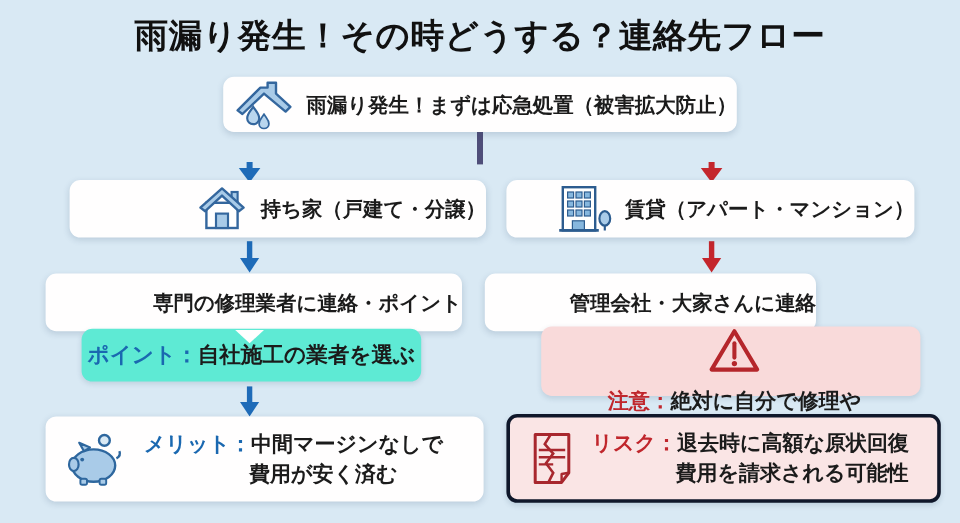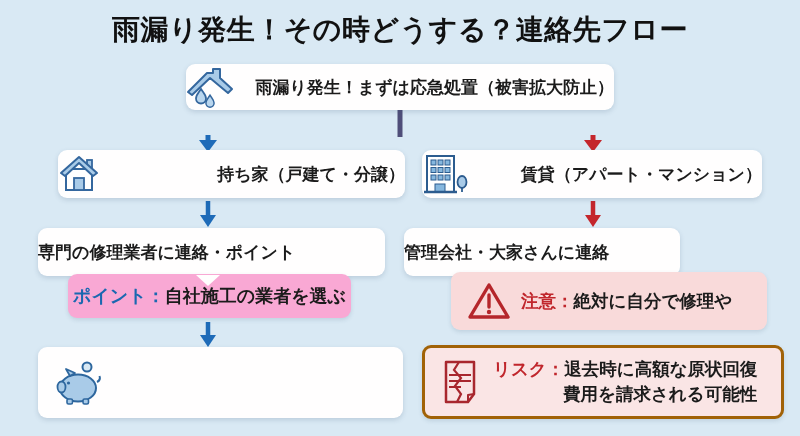--- a/index.html
+++ b/index.html
@@ -9,35 +9,35 @@
     font-family:"Liberation Sans","DejaVu Sans",sans-serif;
     color:#1b1b1b;
   }
   .title{
     position:absolute;left:0;top:11px;width:800px;text-align:center;
     font-size:28px;font-weight:bold;color:#111;letter-spacing:.5px;
   }
   .box{
     position:absolute;background:#fffefe;border-radius:9px;
     box-shadow:0 2px 5px rgba(50,80,110,.18);
-    display:flex;align-items:center;justify-content:space-between;gap:11px;
+    display:flex;align-items:center;justify-content:flex-end;gap:11px;
     font-weight:bold;z-index:2;
   }
   .box .txt{font-size:17px;}
   #connectors{position:absolute;left:0;top:0;z-index:1;}
   .blue-label{color:#1a68b0;}
   .red-label{color:#c0262c;}
   .callout{
     position:absolute;border-radius:9px;display:flex;align-items:center;
     justify-content:center;font-weight:bold;z-index:3;
     box-shadow:0 2px 4px rgba(50,80,110,.15);
   }
-  #point-box{background:#f9a8d4;font-size:18px;}
-  #caution-box{background:#f9dada;font-size:17.5px;justify-content:flex-start;padding:0 10px 0 16px;gap:10px;}
-  #risk-box{background:#fae5e5;border:3px solid #a16207;font-size:17.5px;justify-content:flex-start;padding:0 8px 0 14px;gap:12px;}
+  #point-box{background:#5eead4;font-size:18px;}
+  #caution-box{background:#f9dada;font-size:17.5px;justify-content:flex-start;padding:0 10px 0 16px;gap:10px;flex-direction:column;}
+  #risk-box{background:#fae5e5;border:3px solid #0f172a;font-size:17.5px;justify-content:flex-start;padding:0 8px 0 14px;gap:12px;}
   .two-line{line-height:1.42;}
   .tail{
     position:absolute;width:0;height:0;z-index:4;
     border-left:12px solid transparent;border-right:12px solid transparent;
     border-top:11px solid #fffefe;
   }
   .ic{flex:0 0 auto;display:block;}
 </style>
 </head>
 <body>
@@ -130,20 +130,24 @@
   <svg class="ic" width="48" height="46" viewBox="0 0 48 46">
     <circle cx="31" cy="7" r="4.5" fill="#d9e9f4" stroke="#2e679e" stroke-width="2"></circle>
     <path d="M41 22 q4 -2 2.5 -6" fill="none" stroke="#2e679e" stroke-width="2"></path>
     <ellipse cx="22" cy="28" rx="18" ry="13.5" fill="#a9cbe8" stroke="#2e679e" stroke-width="2"></ellipse>
     <path d="M14 16 L10 9 L19 13 Z" fill="#a9cbe8" stroke="#2e679e" stroke-width="1.8" stroke-linejoin="round"></path>
     <ellipse cx="5.5" cy="27" rx="4" ry="5.5" fill="#a9cbe8" stroke="#2e679e" stroke-width="1.8"></ellipse>
     <circle cx="12.5" cy="23" r="1.6" fill="#2e679e"></circle>
     <rect x="11" y="39" width="5.5" height="5" rx="1.5" fill="#a9cbe8" stroke="#2e679e" stroke-width="1.6"></rect>
     <rect x="27" y="39" width="5.5" height="5" rx="1.5" fill="#a9cbe8" stroke="#2e679e" stroke-width="1.6"></rect>
   </svg>
+  <div class="two-line" style="font-size:17.5px;">
+    <div><span class="blue-label">メリット：</span><span>中間マージンなしで</span></div>
+    <div style="padding-left:5em;">費用が安く済む</div>
+  </div>
 </div>
 
 <div class="box" style="left:404px;top:228px;width:276px;height:48px;">
   <span class="txt">管理会社・大家さんに連絡</span>
 </div>
 
 <div class="callout" id="caution-box" style="left:451px;top:272px;width:290px;height:58px;">
   <svg class="ic" width="44" height="40" viewBox="0 0 44 40">
     <path d="M22 4 L41 36 L3 36 Z" fill="none" stroke="#b5262b" stroke-width="3.4" stroke-linejoin="round"></path>
     <line x1="22" y1="14" x2="22" y2="26" stroke="#b5262b" stroke-width="3.4" stroke-linecap="round"></line>

